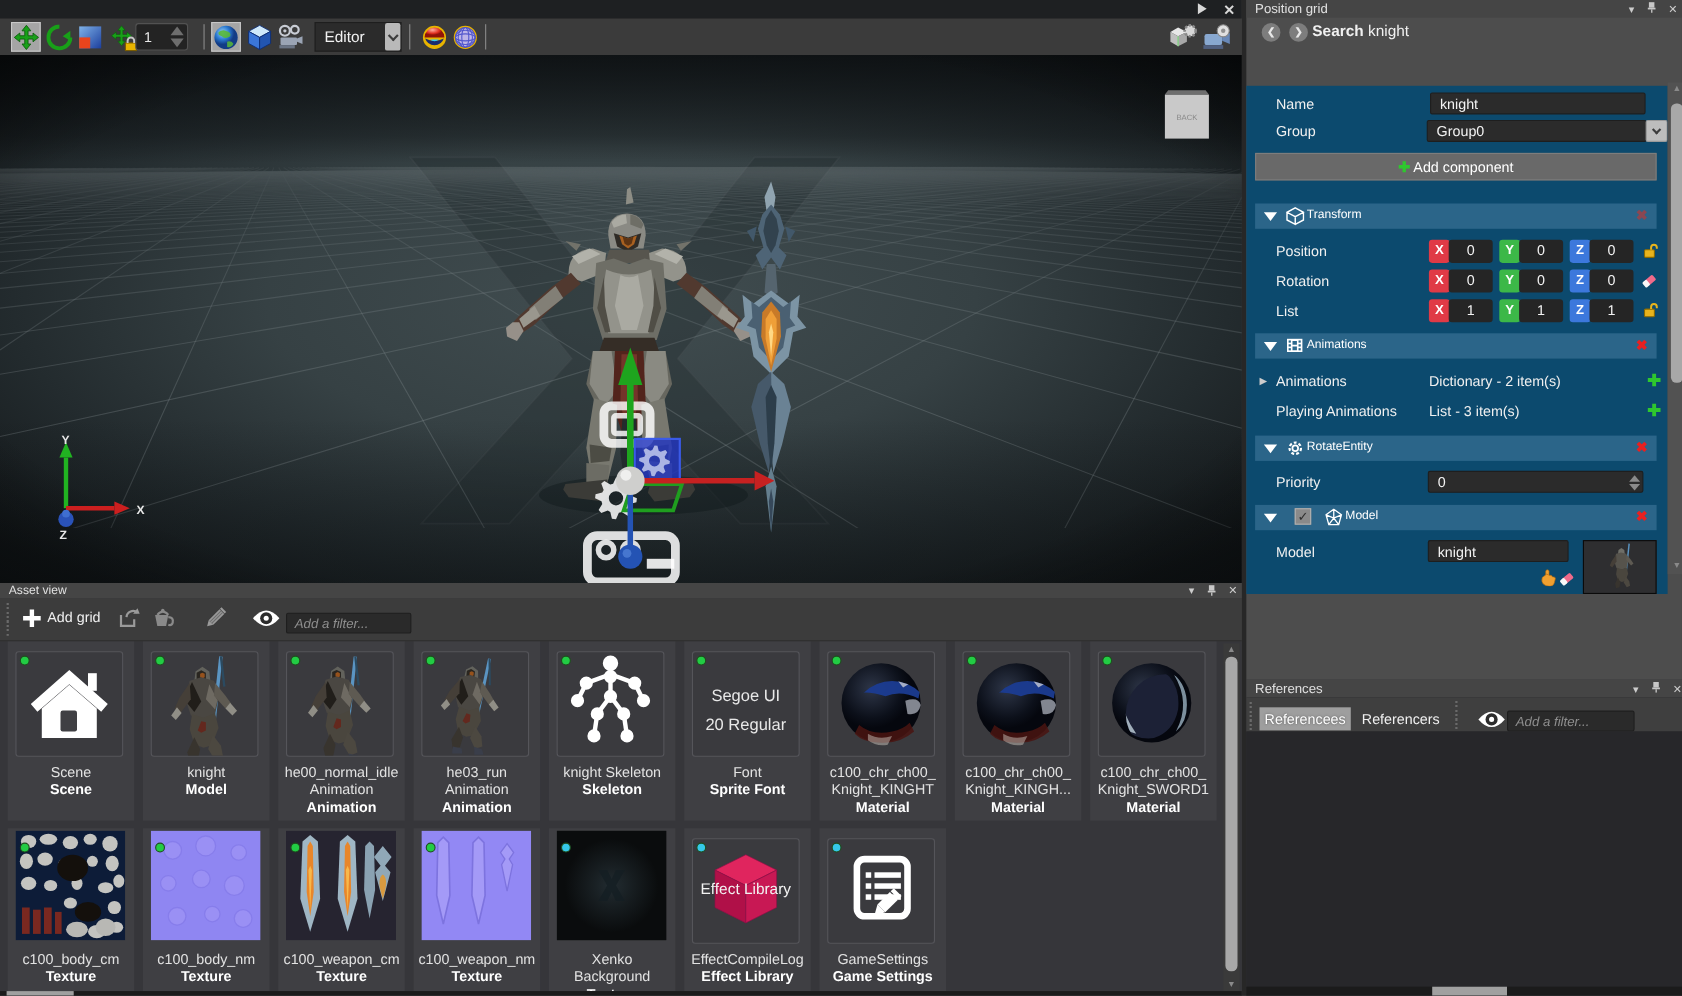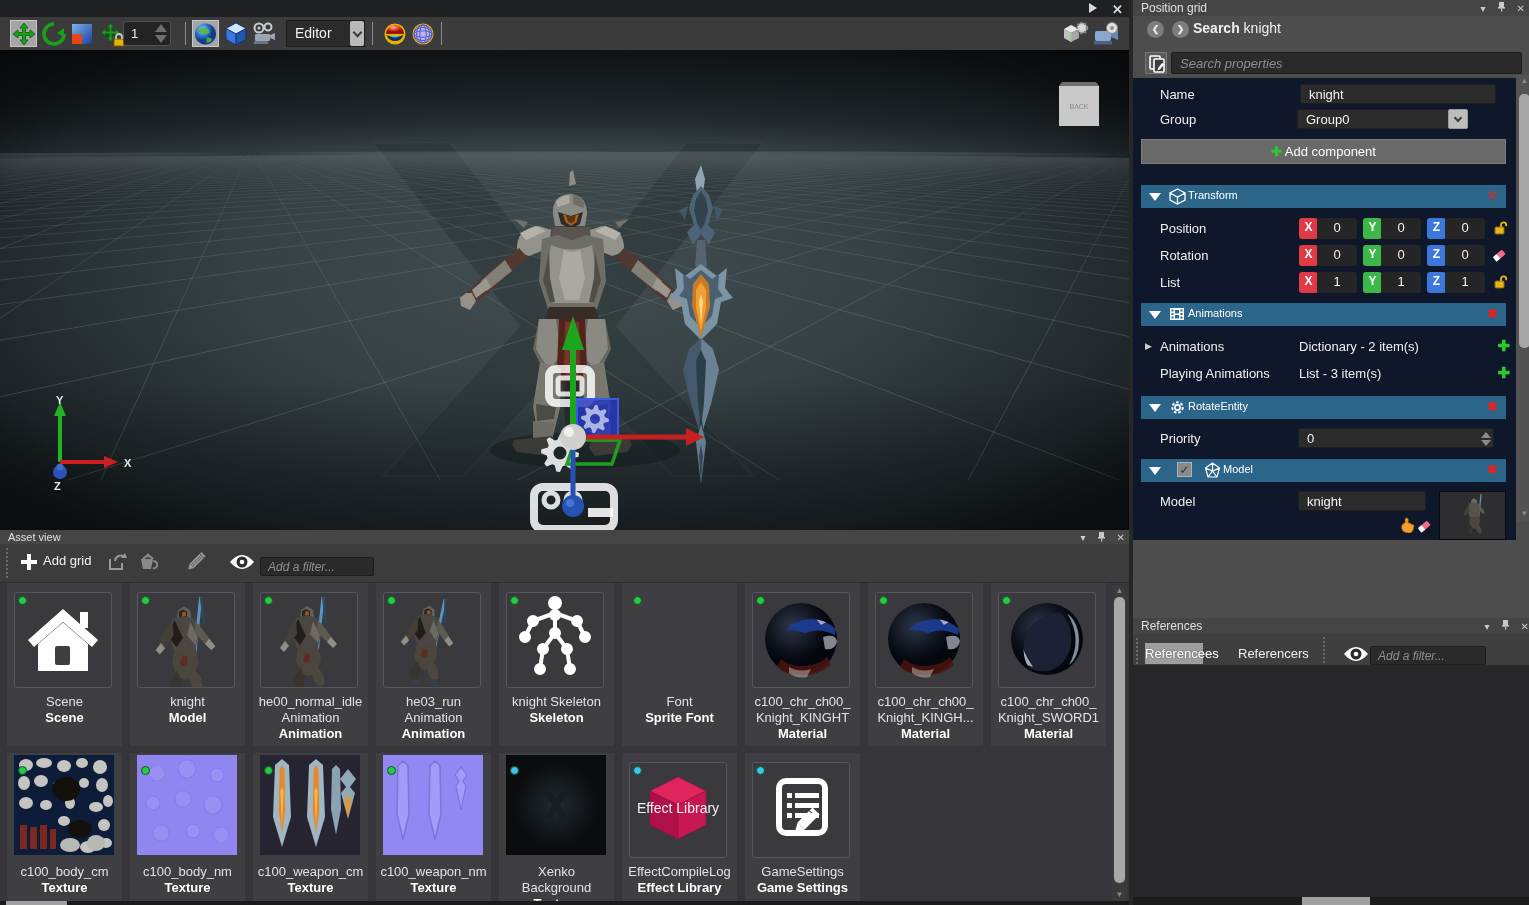--- a/index.html
+++ b/index.html
@@ -35,21 +35,21 @@
 .sthumbv{position:absolute;left:2px;width:11px;background:#a8a8a8;border-radius:5px}
 #ahscroll{position:absolute;left:0;top:371px;width:1129px;height:4px;background:#1b1b1b}
 .sthumbh{position:absolute;top:0;height:4px;background:#a0a0a0}
 #rightpanel{position:absolute;left:1129px;top:0;width:400px;height:905px;background:#4d4d4d;border-left:4px solid #272727}
 #rightpanel .phead{height:16px;font-size:12px}
 #pgnav{position:absolute;left:0;top:16px;width:100%;height:36px;color:#f0f0f0}
 .navc{position:absolute;top:5px;width:17px;height:17px;border-radius:50%;background:#7d7d7d;color:#e8e8e8;text-align:center;font-size:9px;line-height:17px;font-weight:bold}
 #pgsearch{position:absolute;left:0;top:52px;width:100%;height:26px}
 .searchico{position:absolute;left:12px;top:0;width:22px;height:22px;background:#5a5a5a;border:1px solid #777}
 .searchbox{position:absolute;left:38px;top:0;width:351px;height:22px;background:#2a2a2a;border:1px solid #1c1c1c;border-radius:2px;color:#8f8f8f;font-style:italic;font-size:13px;padding:3px 0 0 8px}
-#pgbody{position:absolute;left:0;top:78px;width:383px;height:462px;background:#0f172a;overflow:hidden}
+#pgbody{position:absolute;left:0;top:78px;width:383px;height:462px;background:#0c4a6e;overflow:hidden}
 .prow{position:absolute;left:0;width:100%;height:22px;color:#f0f0f0;font-size:13px}
 .plabel{position:absolute;left:27px;top:3px}
 .pval{position:absolute;left:166px;top:3px}
 .pinput{position:absolute;top:0;height:20px;background:#2b2b2b;border:1px solid #1e1e1e;border-radius:2px;color:#f2f2f2;font-size:13px;padding:2px 0 0 8px}
 .ddbtn{position:absolute;right:-20px;top:-1px;width:20px;height:20px;background:#bdbdbd;border:1px solid #9a9a9a;border-radius:2px;display:flex;align-items:center;justify-content:center}
 .ddbtn .chev{width:6px;height:6px;border-right:2px solid #3c3c3c;border-bottom:2px solid #3c3c3c;transform:rotate(45deg);margin-top:-2px}
 #addcomp{position:absolute;left:8px;top:61px;width:365px;height:25px;background:#696969;border:1px solid #7d7d7d;color:#ffffff;font-size:13px;text-align:center;padding-top:4px}
 #addcomp .plus{color:#2ec82e;font-weight:bold}
 .sechead{position:absolute;left:8px;width:365px;height:23px;background:#2b6589;color:#ffffff}
 .tri{position:absolute;left:8px;top:8px;width:0;height:0;border-left:6px solid transparent;border-right:6px solid transparent;border-top:8px solid #ffffff}
@@ -64,21 +64,21 @@
 .exparrow{position:absolute;left:12px;top:5px;font-size:9px;color:#cccccc}
 .plusbtn{position:absolute;right:6px;top:1px;color:#2ec82e;font-size:15px;font-weight:bold}
 .updn{position:absolute;right:2px;top:3px}
 .updn .u{width:0;height:0;border-left:5px solid transparent;border-right:5px solid transparent;border-bottom:6px solid #8a8a8a;margin-bottom:2px}
 .updn .d{width:0;height:0;border-left:5px solid transparent;border-right:5px solid transparent;border-top:6px solid #8a8a8a}
 #modelthumb{position:absolute;left:306px;top:0;width:67px;height:49px;background:#2e2e30;border:1px solid #0a0a0a}
 #pgscroll{position:absolute;left:383px;top:75px;width:17px;height:447px;background:#525252}
 #pgscroll .sthumbv{left:3px}
 #refpanel{position:absolute;left:0;top:618px;width:400px;height:287px;background:#272729}
 #reftoolbar{position:absolute;left:0;top:16px;width:100%;height:31px;background:#3f3f3f}
-#refbtn{position:absolute;left:12px;top:9px;width:58px;height:21px;background:#9e9e9e;color:#ffffff;font-size:13px;text-align:center;padding-top:3px;text-shadow:0 0 2px #555}
+#refbtn{position:absolute;left:12px;top:9px;width:83px;height:21px;background:#9e9e9e;color:#ffffff;font-size:13px;text-align:center;padding-top:3px;text-shadow:0 0 2px #555}
 .dotsep{position:absolute;left:190px;top:3px;width:2px;height:26px;background-image:repeating-linear-gradient(#6a6a6a 0 2px,transparent 2px 4px)}
 #refbody{position:absolute;left:0;top:47px;width:100%;height:232px;background:#27272a}
 #refhscroll{position:absolute;left:0;top:279px;width:100%;height:8px;background:#1b1b1b}
 #refhscroll .sthumbh{height:8px}
 </style></head>
 <body>
 
 <div id="topstrip">
   <div style="position:absolute;right:32px;top:3px;width:0;height:0;border-left:8px solid #d8d8d8;border-top:5px solid transparent;border-bottom:5px solid transparent"></div>
   <div style="position:absolute;right:6px;top:2px;color:#d8d8d8;font-size:13px;font-weight:bold">✕</div>
@@ -789,20 +789,23 @@
    <circle cx="48" cy="22" r="4"></circle>
   </g>
           </svg></div>
       <div class="dot" style="background:#22cc44"></div>
       <div class="tlabels">
           <div class="tname">knight Skeleton</div>
           <div class="ttype">Skeleton</div>
         </div>
     </div>
       <div class="tile" style="left:622px;top:0px">
+      <div class="thbox">
+          <div style="position:absolute;left:0;top:26px;width:96px;text-align:center;color:#e8e8e8;font-size:15px;line-height:27px">Segoe UI<br>20 Regular</div>
+        </div>
       <div class="dot" style="background:#22cc44"></div>
       <div class="tlabels">
           <div class="tname">Font</div>
           <div class="ttype">Sprite Font</div>
         </div>
     </div>
       <div class="tile" style="left:745px;top:0px">
       <div class="thbox"><svg width="96" height="94" viewBox="0 0 96 94">
     <defs>
               <radialGradient id="ms0" cx="0.38" cy="0.32">
@@ -1072,36 +1075,28 @@
               <rect x="2" y="6" width="7" height="1.6"></rect>
               <rect x="5" y="7.6" width="1.2" height="3"></rect>
             </g>
           </svg></span><span class="hic">✕</span></span>
     </div>
  <div id="pgnav">
    <div class="navc" style="left:14px"><span>❮</span></div>
    <div class="navc" style="left:39px"><span>❯</span></div>
    <span style="position:absolute;left:60px;top:4px;font-size:14px"><b>Search</b> knight</span>
  </div>
- <div id="pgsearch">
-   <div class="searchico"><svg width="22" height="22" viewBox="0 0 22 22">
-          <rect x="4" y="3" width="10" height="13" rx="1" fill="none" stroke="#ffffff" stroke-width="1.6"></rect>
-          <rect x="8" y="6" width="10" height="13" rx="1" fill="#3c3c3c" stroke="#ffffff" stroke-width="1.6"></rect>
-          <path d="M12 15 l4 -5 2 1.5 -4 5 -2.5 1z" fill="#ffffff"></path>
-        </svg></div>
-   <div class="searchbox">Search properties</div>
- </div>
  <div id="pgbody">
   <div class="prow" style="top:6px">
         <span class="plabel">Name</span>
         <div class="pinput" style="left:167px;width:196px">knight</div>
       </div>
   <div class="prow" style="top:31px">
         <span class="plabel">Group</span>
-        <div class="pinput" style="left:164px;width:152px;padding-right:8px">Group0<div class="ddbtn">
+        <div class="pinput" style="left:164px;width:200px;padding-right:8px">Group0<div class="ddbtn">
             <div class="chev"></div>
           </div></div>
       </div>
   <div id="addcomp"><span class="plus">✚</span> Add component</div>
   <div class="sechead" style="top:107px">
       <div class="tri"></div>
         <svg width="17" height="17" viewBox="0 0 17 17" style="margin:0 6px 0 2px">
           <path d="M8.5 1 L16 5 L8.5 9 L1 5 Z M1 5 L1 12 L8.5 16 L8.5 9 M16 5 L16 12 L8.5 16" fill="none" stroke="#ffffff" stroke-width="1.3"></path>
         </svg>
         <span class="sectitle">Transform</span>

